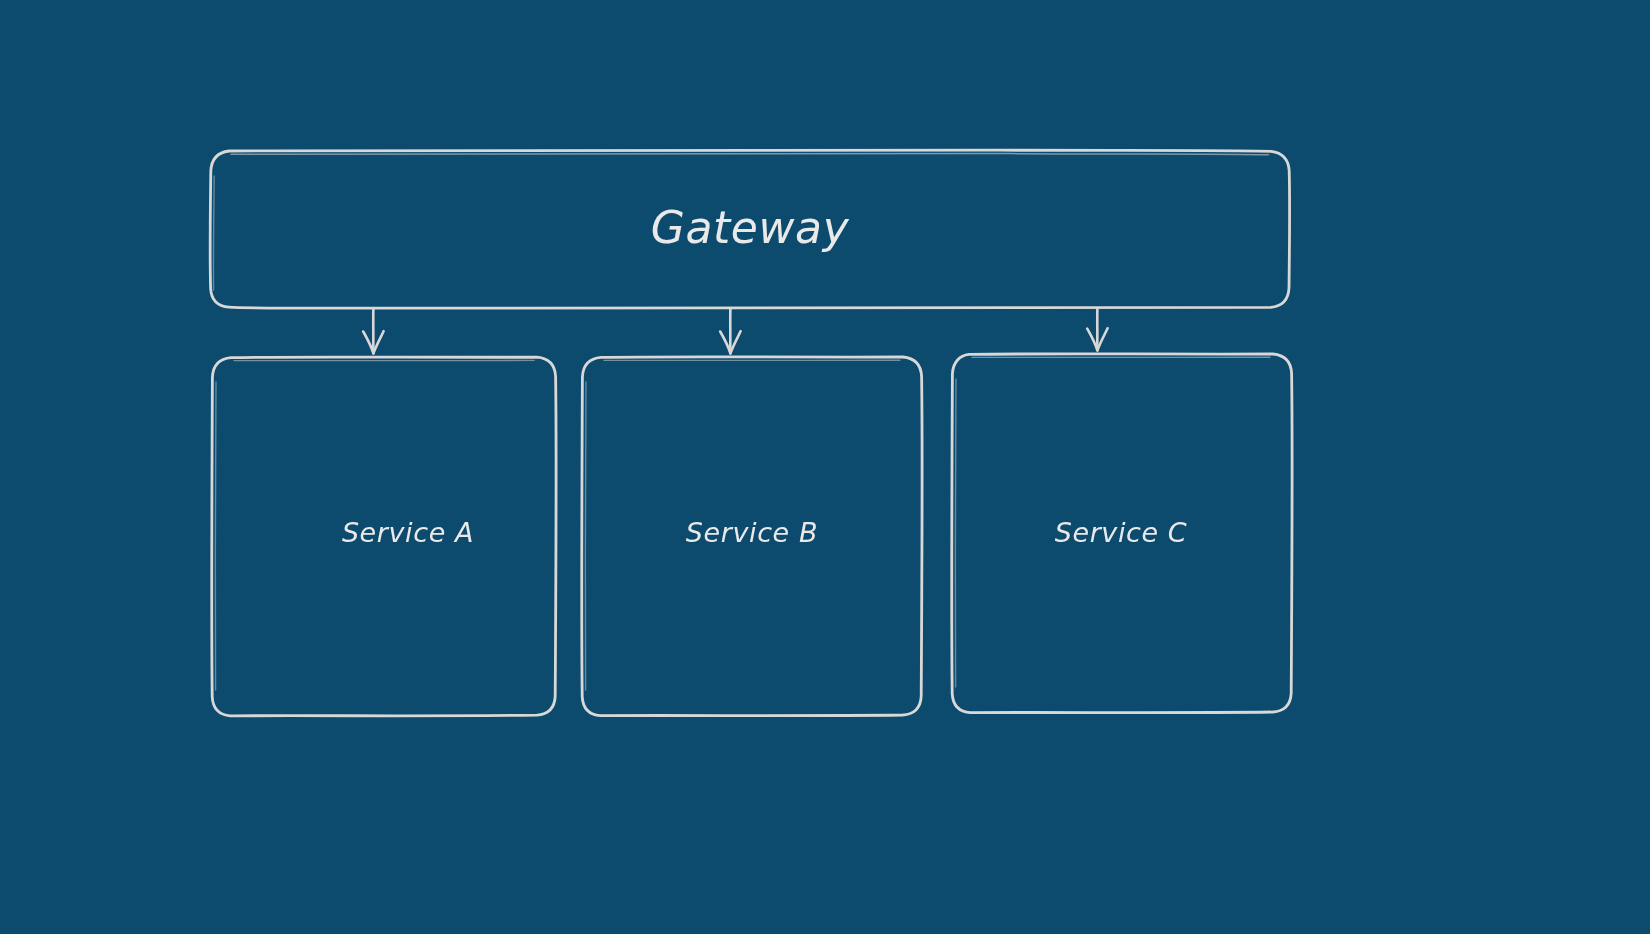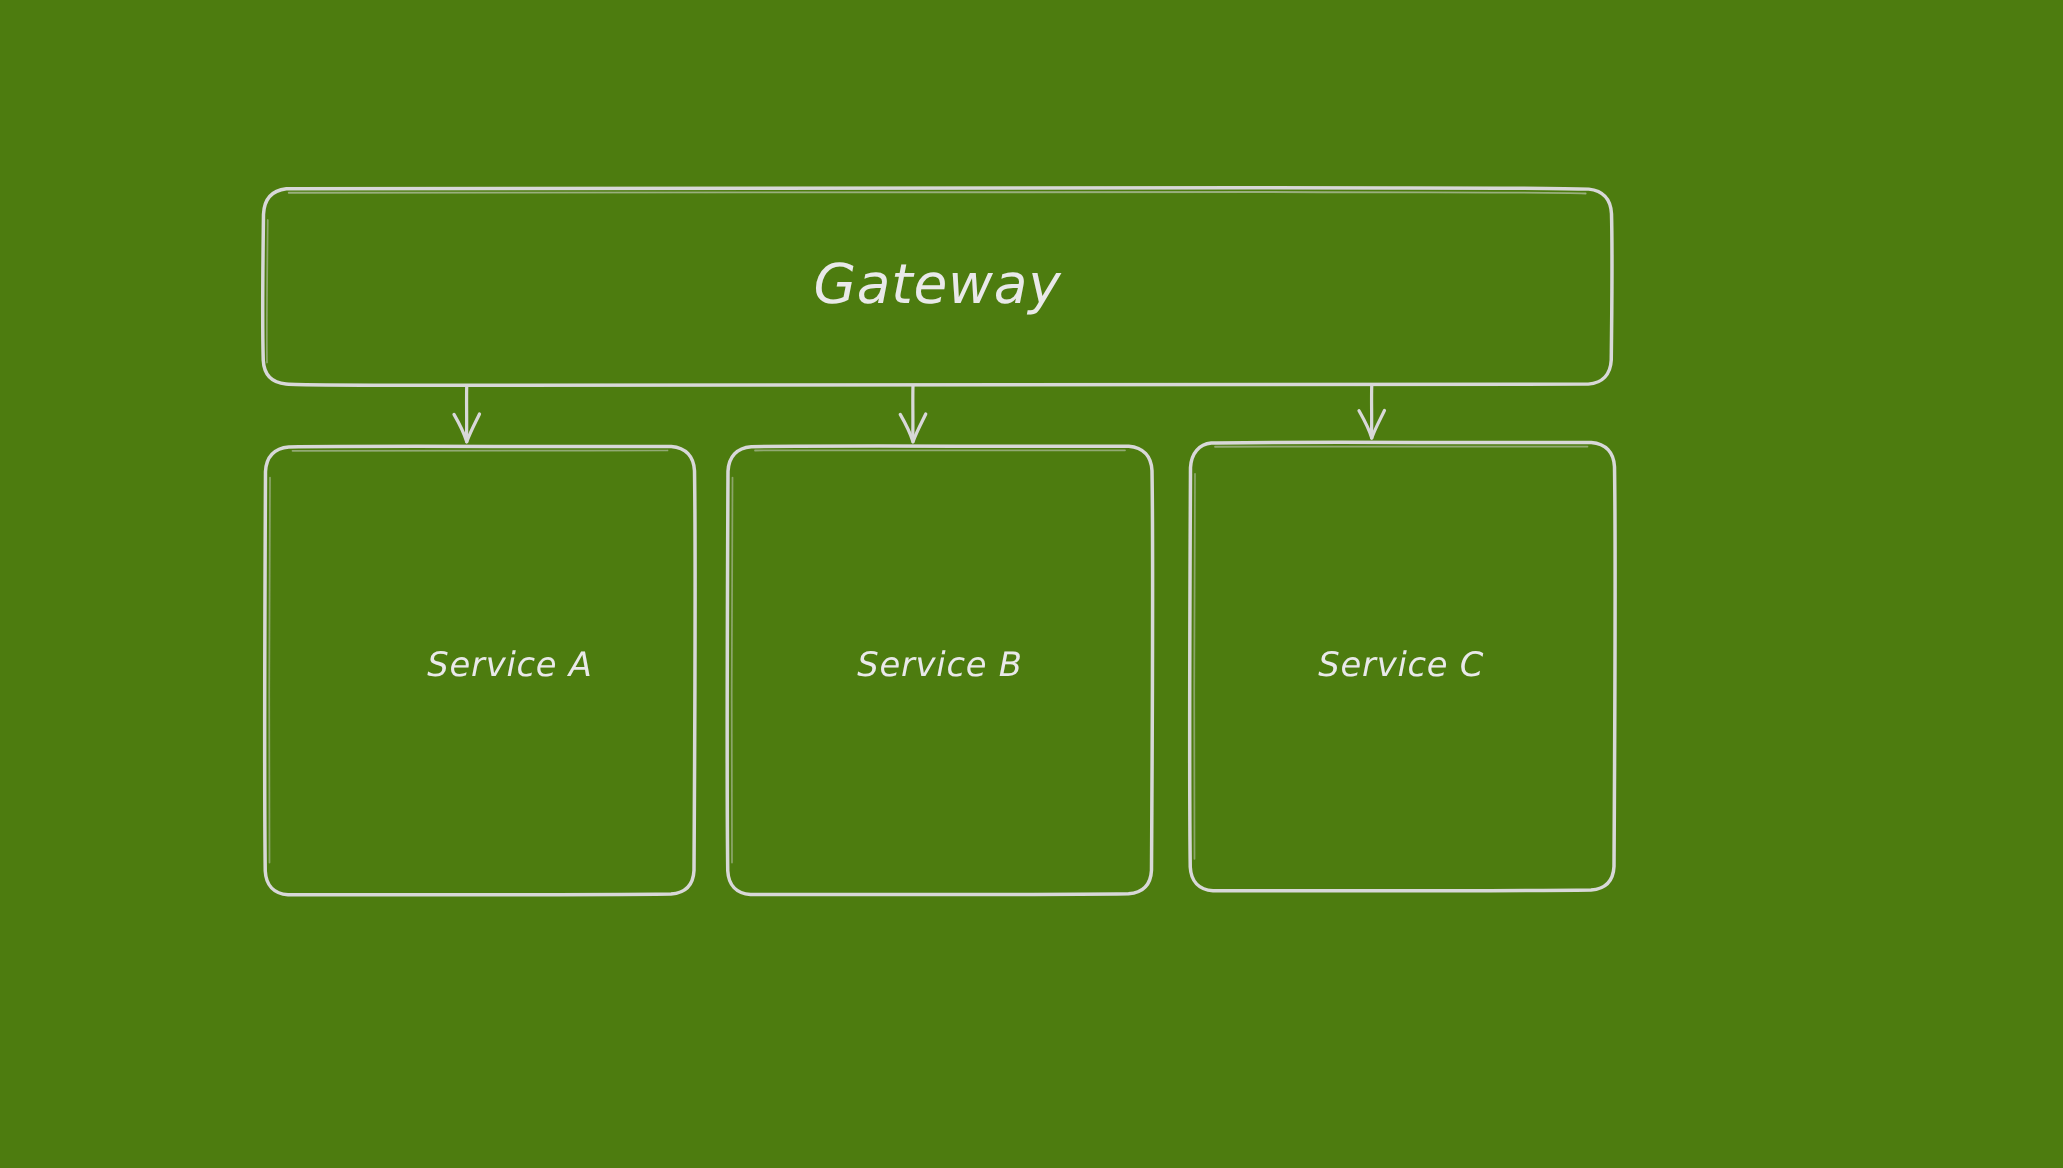--- a/index.html
+++ b/index.html
@@ -49,21 +49,21 @@
     line-height: 1;
   }
   .hit-box {
     position: absolute;
     background: transparent;
   }
 </style>
 </head>
 <body style="background: rgb(20, 20, 20);">
 
-<div id="canvas" style="background: #4d7c0f;">
+<div id="canvas" style="background: #0c4a6e;">
 
   <svg id="diagram-svg" viewBox="0 0 1650 934" xmlns="http://www.w3.org/2000/svg">
     <g fill="none" stroke="#d8d8d8" stroke-width="2.6" stroke-linecap="round" stroke-linejoin="round">
 
       <g>
         <path d="M 229 151
                  C 420 149.4, 700 150.6, 1000 150.2
                  C 1130 150.6, 1230 149.8, 1271 151.3
                  C 1282.5 152.6, 1288.6 159.5, 1289.2 171
                  C 1290.1 205, 1289.4 255, 1289 288

